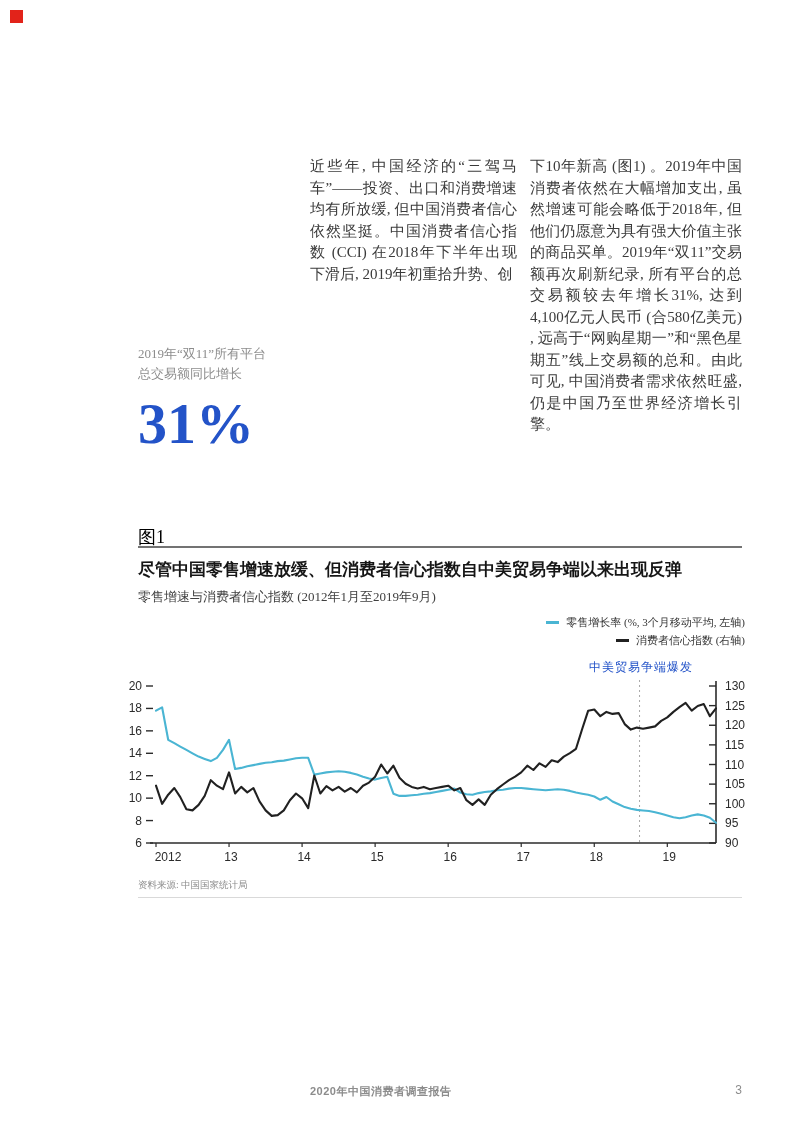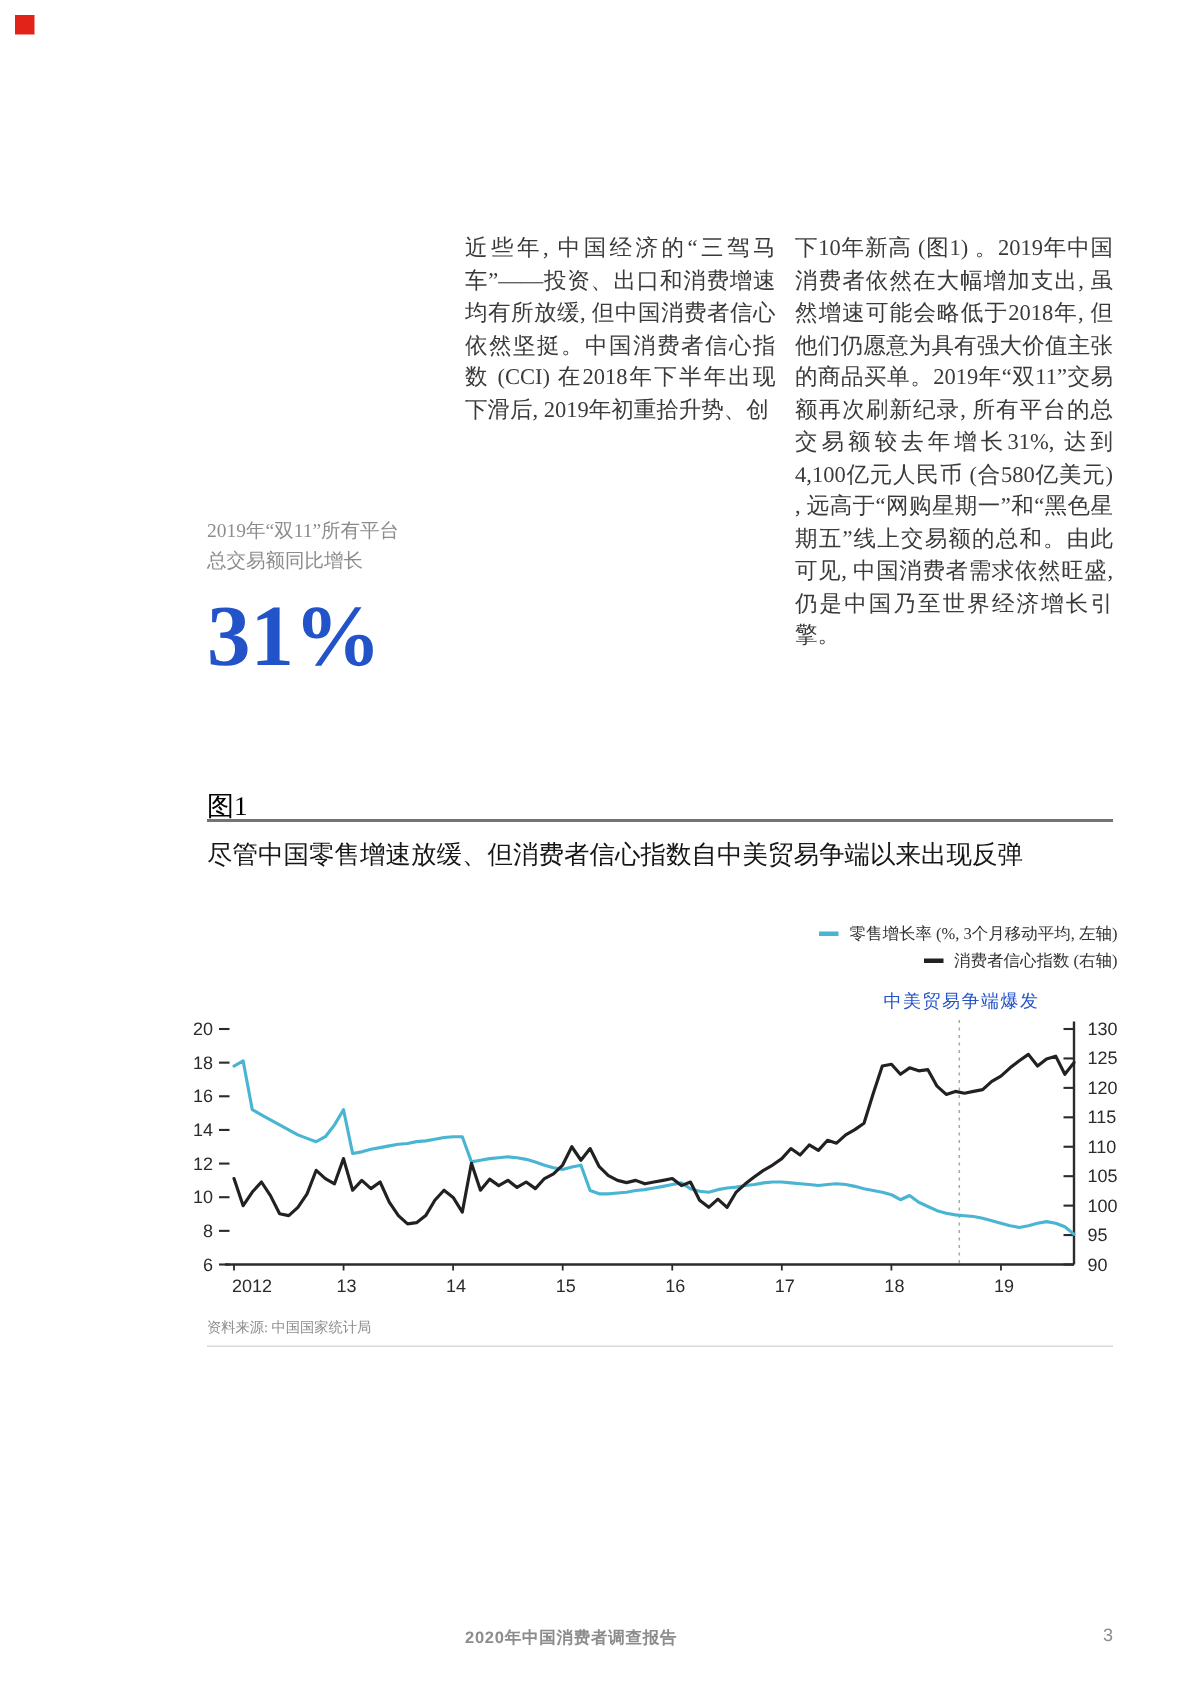--- a/index.html
+++ b/index.html
@@ -10,21 +10,21 @@
   .bodycol{font-size:15px;line-height:21.5px;text-align:justify;color:#3a3a3a;}
   #col-mid{left:310px;top:156px;width:207px;}
   #col-right{left:530px;top:156px;width:212px;}
   .bodycol p{margin:0 0 21px 0;}
   #sidebar-stat{left:138px;top:344px;width:170px;}
   .stat-label{font-size:13px;line-height:20px;color:#8c8c8c;}
   .stat-value{margin-top:10px;font-size:58px;line-height:60px;font-weight:bold;color:#2353c8;
               font-family:"Liberation Serif","DejaVu Serif",serif;}
   #figure-tag{left:138px;top:525px;font-size:18px;color:#000000;}
   #rule-top{left:138px;top:546px;width:604px;height:2px;background:#737373;}
-  #figure-title{left:138px;top:558px;width:610px;font-size:17px;font-weight:normal;color:#161616;line-height:24px;}
+  #figure-title{left:138px;top:558px;width:610px;font-size:17px;font-weight:bold;color:#161616;line-height:24px;}
   #figure-subtitle{left:138px;top:588px;width:610px;font-size:13px;color:#404040;}
   #chart-legend{top:613px;right:55px;text-align:right;}
   .legend-row{display:flex;align-items:center;justify-content:flex-end;gap:7px;height:18px;}
   .legend-swatch{display:inline-block;width:13px;height:3px;}
   .legend-label{font-size:11px;color:#333333;text-align:right;}
   #chart-annotation{left:560px;top:659px;width:162px;text-align:center;
                     font-size:12px;font-weight:normal;color:#2353c8;letter-spacing:1px;}
   #chart-svg{left:0;top:0;width:800px;height:1131px;pointer-events:none;}
   #chart-svg text{font-family:"Liberation Sans","DejaVu Sans",sans-serif;font-size:12px;fill:#2b2b2b;}
   #figure-source{left:138px;top:879px;font-size:9.5px;color:#8c8c8c;}
@@ -51,20 +51,21 @@
     <p>近些年, 中国经济的“三驾马车”——投资、出口和消费增速均有所放缓, 但中国消费者信心依然坚挺。中国消费者信心指数 (CCI) 在2018年下半年出现下滑后, 2019年初重拾升势、创</p>
   </div>
 
   <div id="col-right" class="abs bodycol">
     <p>下10年新高 (图1) 。2019年中国消费者依然在大幅增加支出, 虽然增速可能会略低于2018年, 但他们仍愿意为具有强大价值主张的商品买单。2019年“双11”交易额再次刷新纪录, 所有平台的总交易额较去年增长31%, 达到4,100亿元人民币 (合580亿美元) , 远高于“网购星期一”和“黑色星期五”线上交易额的总和。由此可见, 中国消费者需求依然旺盛, 仍是中国乃至世界经济增长引擎。</p>
   </div>
 
   <div id="figure-tag" class="abs">图1</div>
   <div id="rule-top" class="abs"></div>
   <div id="figure-title" class="abs">尽管中国零售增速放缓、但消费者信心指数自中美贸易争端以来出现反弹</div>
+  <div id="figure-subtitle" class="abs">零售增速与消费者信心指数 (2012年1月至2019年9月)</div>
 
   <div id="chart-legend" class="abs">
     <div class="legend-row">
       <span class="legend-swatch" style="background: rgb(74, 181, 211);"></span>
       <span class="legend-label">零售增长率 (%, 3个月移动平均, 左轴)</span>
     </div>
     <div class="legend-row">
       <span class="legend-swatch" style="background: rgb(33, 33, 33);"></span>
       <span class="legend-label">消费者信心指数 (右轴)</span>
     </div>

